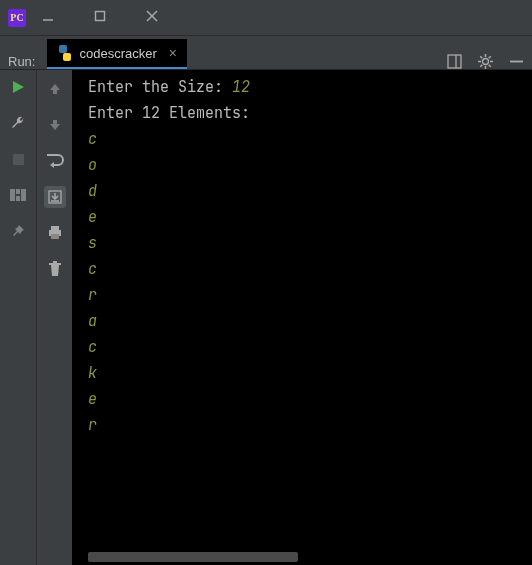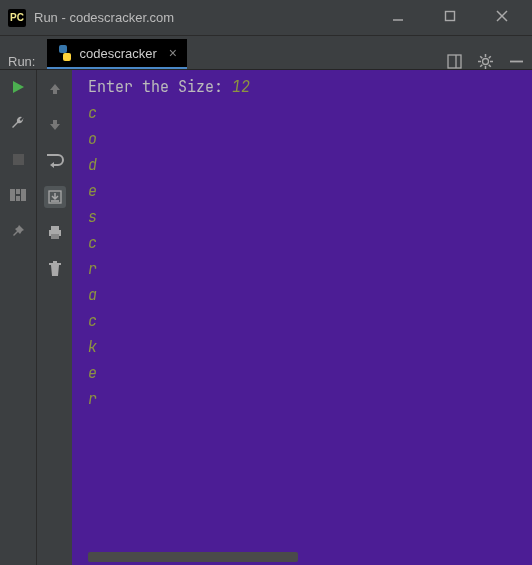--- a/index.html
+++ b/index.html
@@ -16,30 +16,30 @@
       height: 36px;
       background: #3c3f41;
       display: flex;
       align-items: center;
       padding: 0 8px;
       border-bottom: 1px solid #2b2b2b;
     }
     .app-icon {
       width: 18px;
       height: 18px;
-      background: #000000;
+      background: #6d28d9;
       display: flex;
       align-items: center;
       justify-content: center;
       font-size: 10px;
       font-weight: bold;
       color: #f0e68c;
       border-radius: 2px;
       margin-right: 8px;
-      font-family: Liberation Sans, sans-serif;
+      font-family: Liberation Serif, serif;
     }
     .title { flex: 1; color: #bbb; font-size: 13px; }
     .win-controls { display: flex; gap: 24px; padding-right: 8px; }
     .win-btn { color: #a9a9a9; cursor: pointer; width: 28px; text-align: center; }
     .win-btn svg { width: 12px; height: 12px; }
     .toolbar {
       height: 34px;
       background: #3c3f41;
       display: flex;
       align-items: flex-end;
@@ -97,21 +97,21 @@
       display: flex;
       flex-direction: column;
       align-items: center;
       padding-top: 8px;
       gap: 14px;
     }
     .second-gutter .icon { width: 22px; height: 22px; display: flex; align-items: center; justify-content: center; cursor: pointer; color: #a9a9a9; }
     .second-gutter .icon.active { background: #515658; border-radius: 3px; }
     .console {
       flex: 1;
-      background: #4c1d95;
+      background: #000000;
       padding: 4px 16px;
       font-family: "Consolas", "JetBrains Mono", monospace;
       font-size: 15px;
       line-height: 26px;
       color: #bbb;
       overflow: hidden;
       position: relative;
     }
     .console-line { white-space: pre; }
     .user-input { color: #8c9440; font-style: italic; }
@@ -125,21 +125,20 @@
       height: 10px;
       background: #4a4a4a;
       border-radius: 2px;
     }
   </style>
 </head>
 <body>
 
 <div class="titlebar">
   <div class="app-icon">PC</div>
-  <div class="title">Run - codescracker.com</div>
   <div class="win-controls">
     <div class="win-btn">
       <svg viewBox="0 0 12 12">
           <line x1="1" y1="10" x2="11" y2="10" stroke="#a9a9a9" stroke-width="1.5"></line>
         </svg>
     </div>
     <div class="win-btn">
       <svg viewBox="0 0 12 12">
           <rect x="1.5" y="1.5" width="9" height="9" fill="none" stroke="#a9a9a9" stroke-width="1.4"></rect>
         </svg>
@@ -255,20 +254,21 @@
       <svg width="14" height="16" viewBox="0 0 14 16">
           <rect x="5" y="0" width="4" height="2" fill="#a9a9a9"></rect>
           <rect x="1" y="2" width="12" height="2" fill="#a9a9a9"></rect>
           <path d="M3 4h8l-1 11H4z" fill="#a9a9a9"></path>
         </svg>
     </div>
   </div>
 
   <div class="console">
     <div class="console-line"><span>Enter the Size: </span><span class="user-input">12</span></div>
+    <div class="console-line"><span>Enter 12 Elements:</span></div>
     <div id="elements-container">
         <div class="console-line elem">c</div>
         <div class="console-line elem">o</div>
         <div class="console-line elem">d</div>
         <div class="console-line elem">e</div>
         <div class="console-line elem">s</div>
         <div class="console-line elem">c</div>
         <div class="console-line elem">r</div>
         <div class="console-line elem">a</div>
         <div class="console-line elem">c</div>

